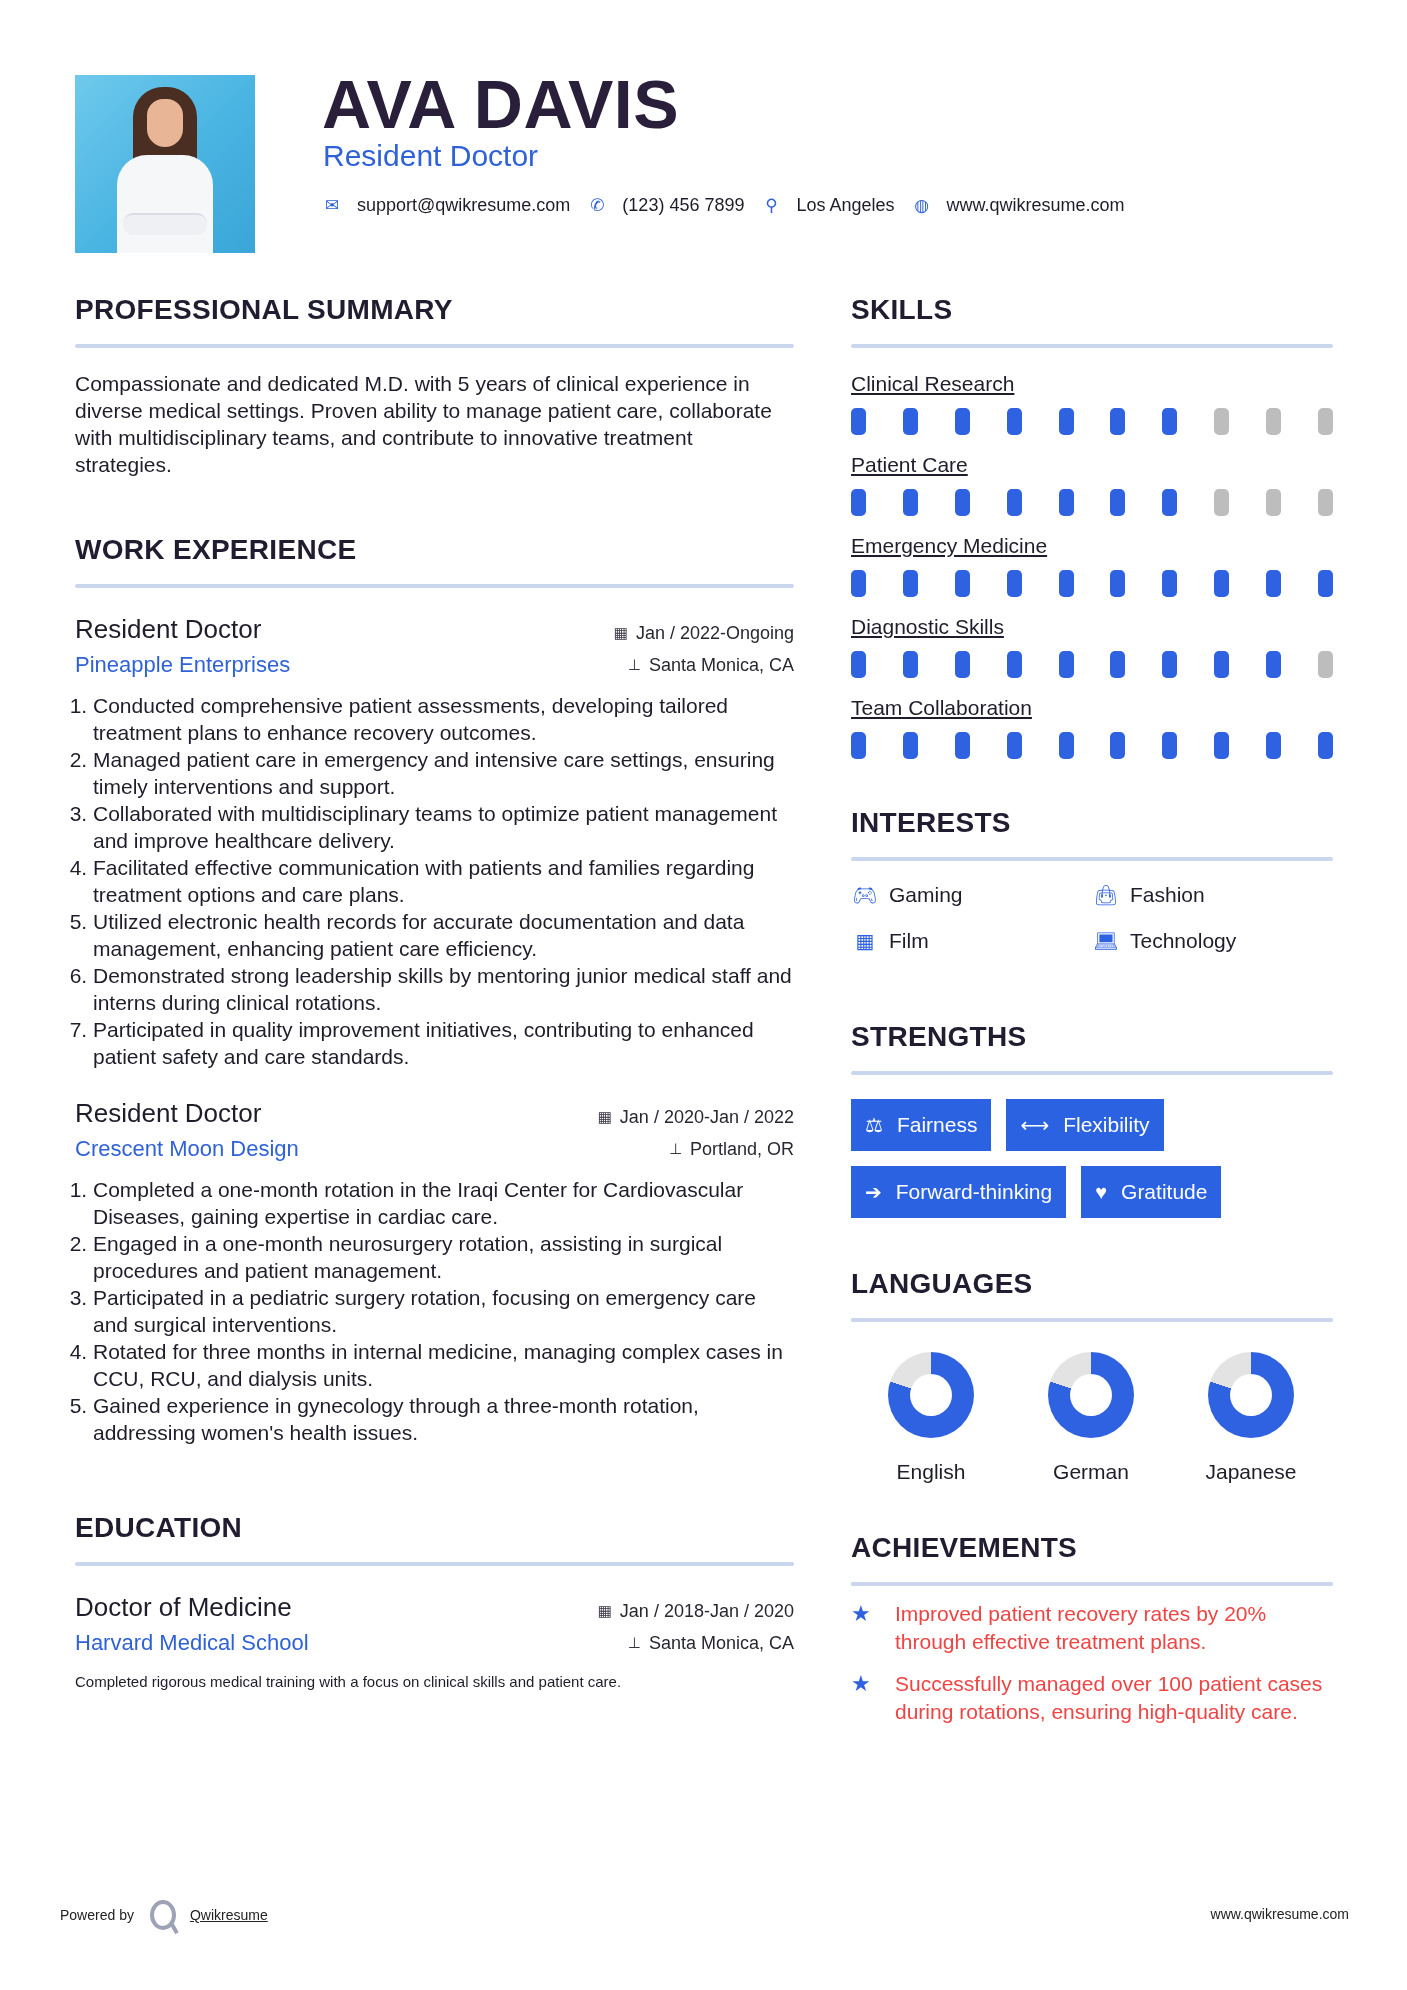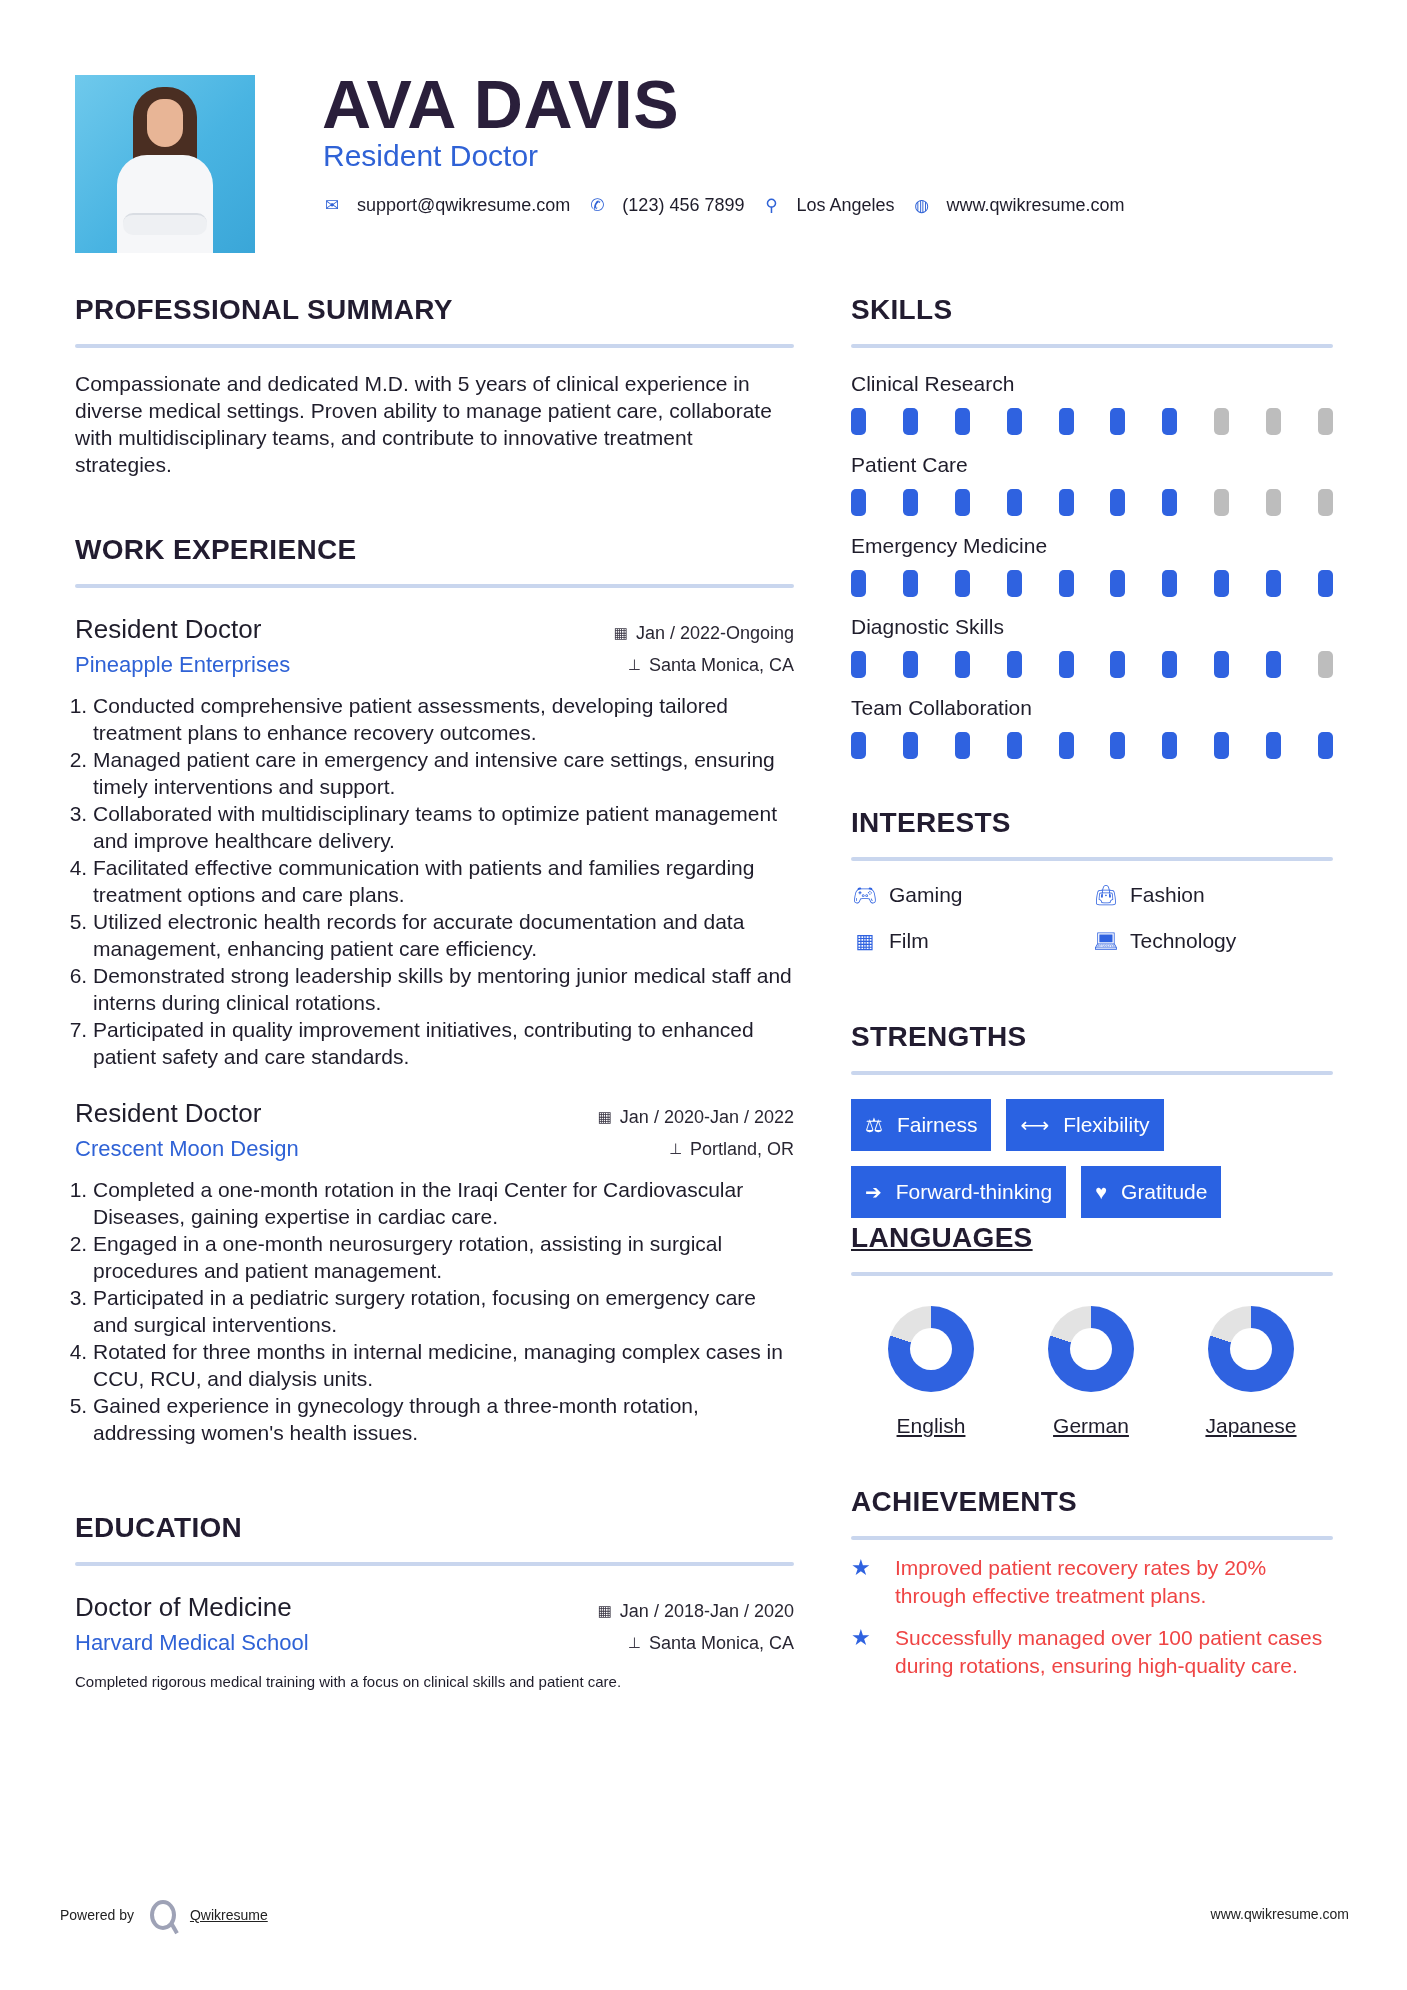--- a/index.html
+++ b/index.html
@@ -36,21 +36,21 @@
   .job-meta { font-size: 18px; color: #2a2733; display: flex; align-items: center; }
   .job-meta .mi { font-size: 15px; margin-right: 8px; color: #3a3644; }
   .job-sub { display: flex; justify-content: space-between; align-items: center; margin-top: 4px; gap: 24px; }
   .company { font-size: 22px; color: #2f62d6; line-height: 30px; }
   ol.bullets { margin-top: 12px; padding-left: 18px; font-size: 21px; line-height: 27px; color: #1f1d2b; }
   ol.bullets li { padding-left: 0; }
 
   .edu-desc { font-size: 15px; line-height: 27px; color: #1f1d2b; margin-top: 10px; }
 
   
-  .skill { margin-top: 16px; }
+  .skill { margin-top: 16px; text-decoration: underline; }
   .skill:first-of-type { margin-top: 22px; }
   .skill-name { font-size: 21px; color: #1f1d2b; line-height: 28px; }
   .dots { display: flex; justify-content: space-between; margin-top: 10px; width: 482px; }
   .dot { width: 15px; height: 27px; border-radius: 5px; background: #2f62e0; }
   .dot.off { background: #bdbdbd; }
 
   
   .interests { display: grid; grid-template-columns: 241px 241px; row-gap: 18px; margin-top: 20px; }
   .interest { display: flex; align-items: center; font-size: 21px; color: #1f1d2b; line-height: 28px; }
   .interest .ii { color: #2f62e0; width: 28px; margin-right: 10px; font-size: 20px; text-align: center; }
@@ -322,21 +322,21 @@
           <span class="bi">➔</span>
           <span>Forward-thinking</span>
         </div>
         <div class="badge">
           <span class="bi">♥</span>
           <span>Gratitude</span>
         </div>
       </div>
     </section>
 
-    <section style="text-decoration:underline;">
+    <section style="margin-top:46px;">
       <div class="sec-title">LANGUAGES</div>
       <div class="divider"></div>
       <div class="langs" id="langs-list">
           <div class="lang">
             <div class="donut" style="background: conic-gradient(rgb(47, 98, 224) 0deg, rgb(47, 98, 224) 288deg, rgb(227, 227, 227) 288deg, rgb(227, 227, 227) 360deg);"></div>
             <div class="lang-name">English</div>
           </div>
           <div class="lang">
             <div class="donut" style="background: conic-gradient(rgb(47, 98, 224) 0deg, rgb(47, 98, 224) 288deg, rgb(227, 227, 227) 288deg, rgb(227, 227, 227) 360deg);"></div>
             <div class="lang-name">German</div>

